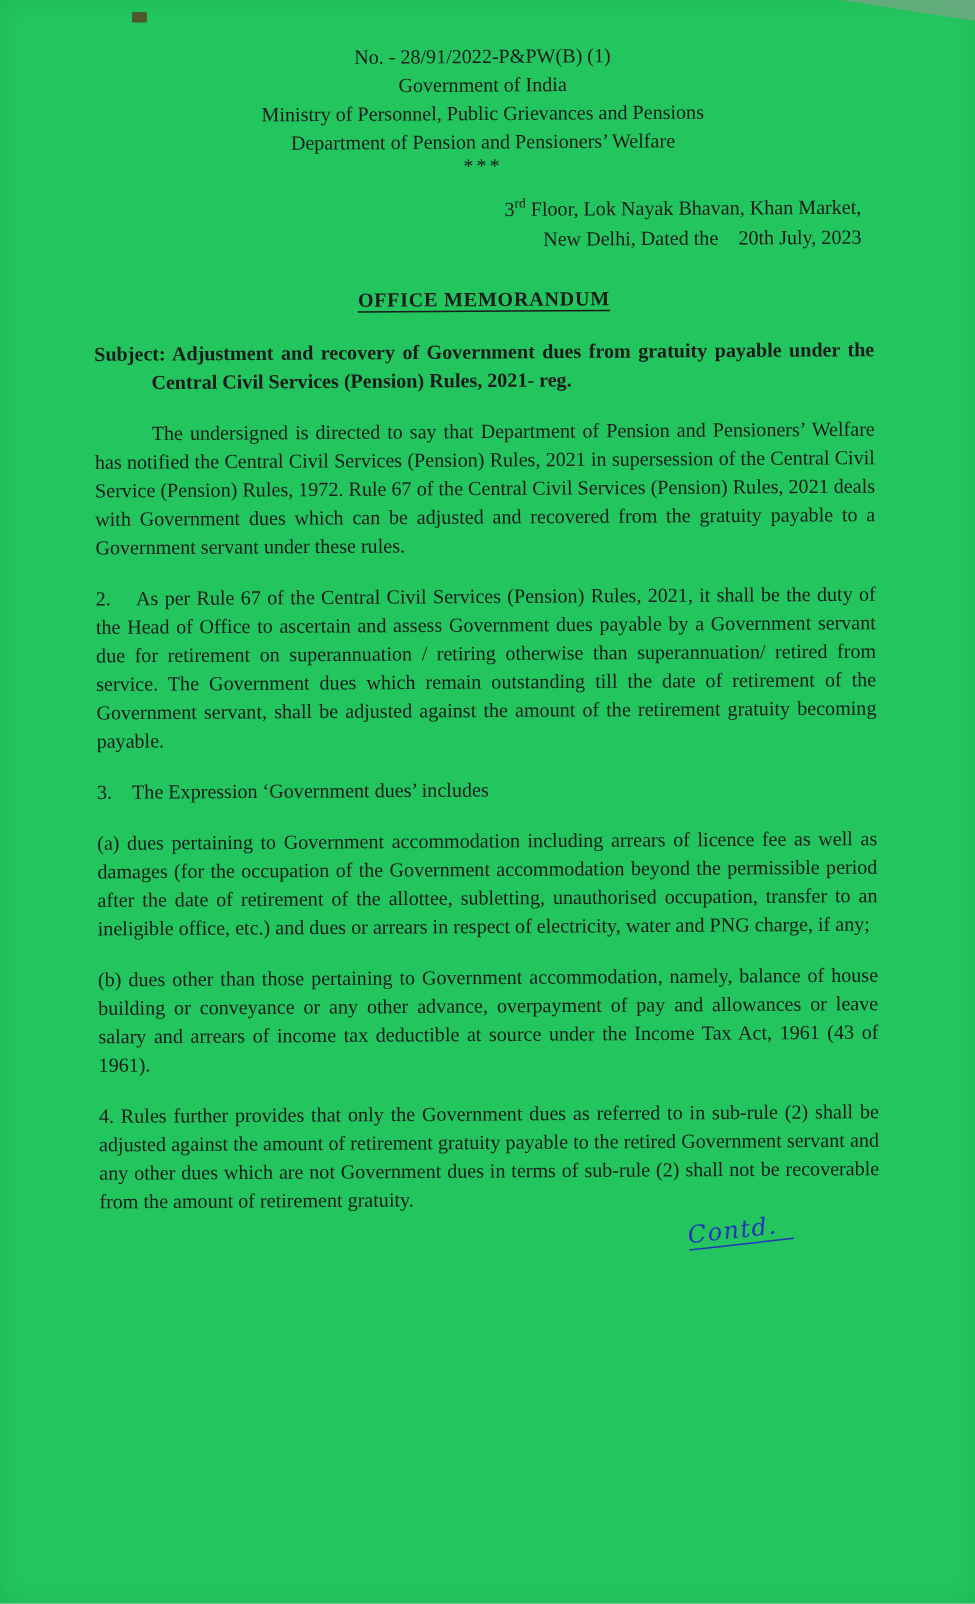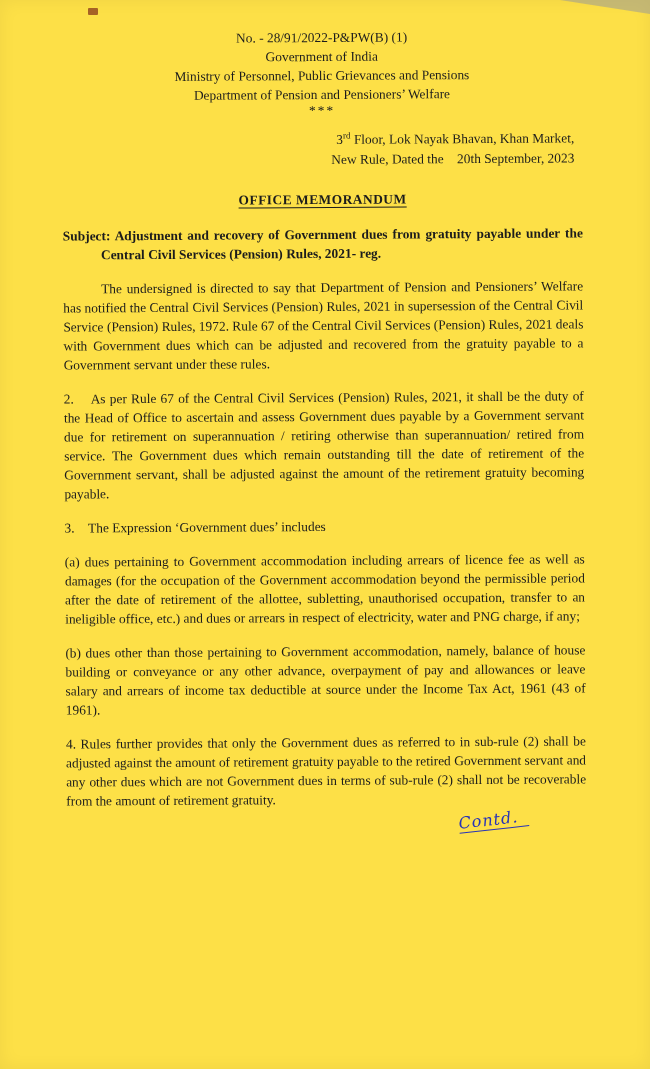--- a/index.html
+++ b/index.html
@@ -10,21 +10,21 @@
     width: 650px;
     height: 1069px;
     background: #e9e9e9;
     overflow: hidden;
     font-family: "Liberation Serif", "DejaVu Serif", serif;
   }
   .page {
     position: relative;
     width: 650px;
     height: 1069px;
-    background: #fde047;
+    background: #22c55e;
     box-shadow: inset 0 0 18px rgba(0,0,0,0.06);
     overflow: hidden;
   }
   
   .corner-tr {
     position: absolute;
     top: 0; right: 0;
     width: 0; height: 0;
     border-top: 14px solid #9a9a98;
     border-left: 90px solid transparent;
@@ -109,21 +109,21 @@
     <div class="hdr-block center">
       <div>No. - 28/91/2022-P&amp;PW(B) (1)</div>
       <div>Government of India</div>
       <div>Ministry of Personnel, Public Grievances and Pensions</div>
       <div>Department of Pension and Pensioners’ Welfare</div>
       <div class="stars">***</div>
     </div>
 
     <div class="address-block">
       <div><span>3</span><sup>rd</sup><span> Floor, Lok Nayak Bhavan, Khan Market,</span></div>
-      <div><span>New Rule, Dated the</span><span>&nbsp;&nbsp;&nbsp;&nbsp;</span><span>20th September, 2023</span></div>
+      <div><span>New Delhi, Dated the</span><span>&nbsp;&nbsp;&nbsp;&nbsp;</span><span>20th July, 2023</span></div>
     </div>
 
     <div class="om-title">
       <span>OFFICE MEMORANDUM</span>
     </div>
 
     <div class="subject">Subject: Adjustment and recovery of Government dues from gratuity payable under the Central Civil Services (Pension) Rules, 2021- reg.</div>
 
     <div class="para first-indent">The undersigned is directed to say that Department of Pension  and Pensioners’ Welfare  has notified the Central Civil Services (Pension) Rules, 2021 in supersession of the Central Civil Service (Pension) Rules, 1972. Rule 67 of the Central Civil Services (Pension) Rules, 2021 deals with Government dues which can be adjusted and recovered from the gratuity payable to a Government servant under these rules.</div>
 

